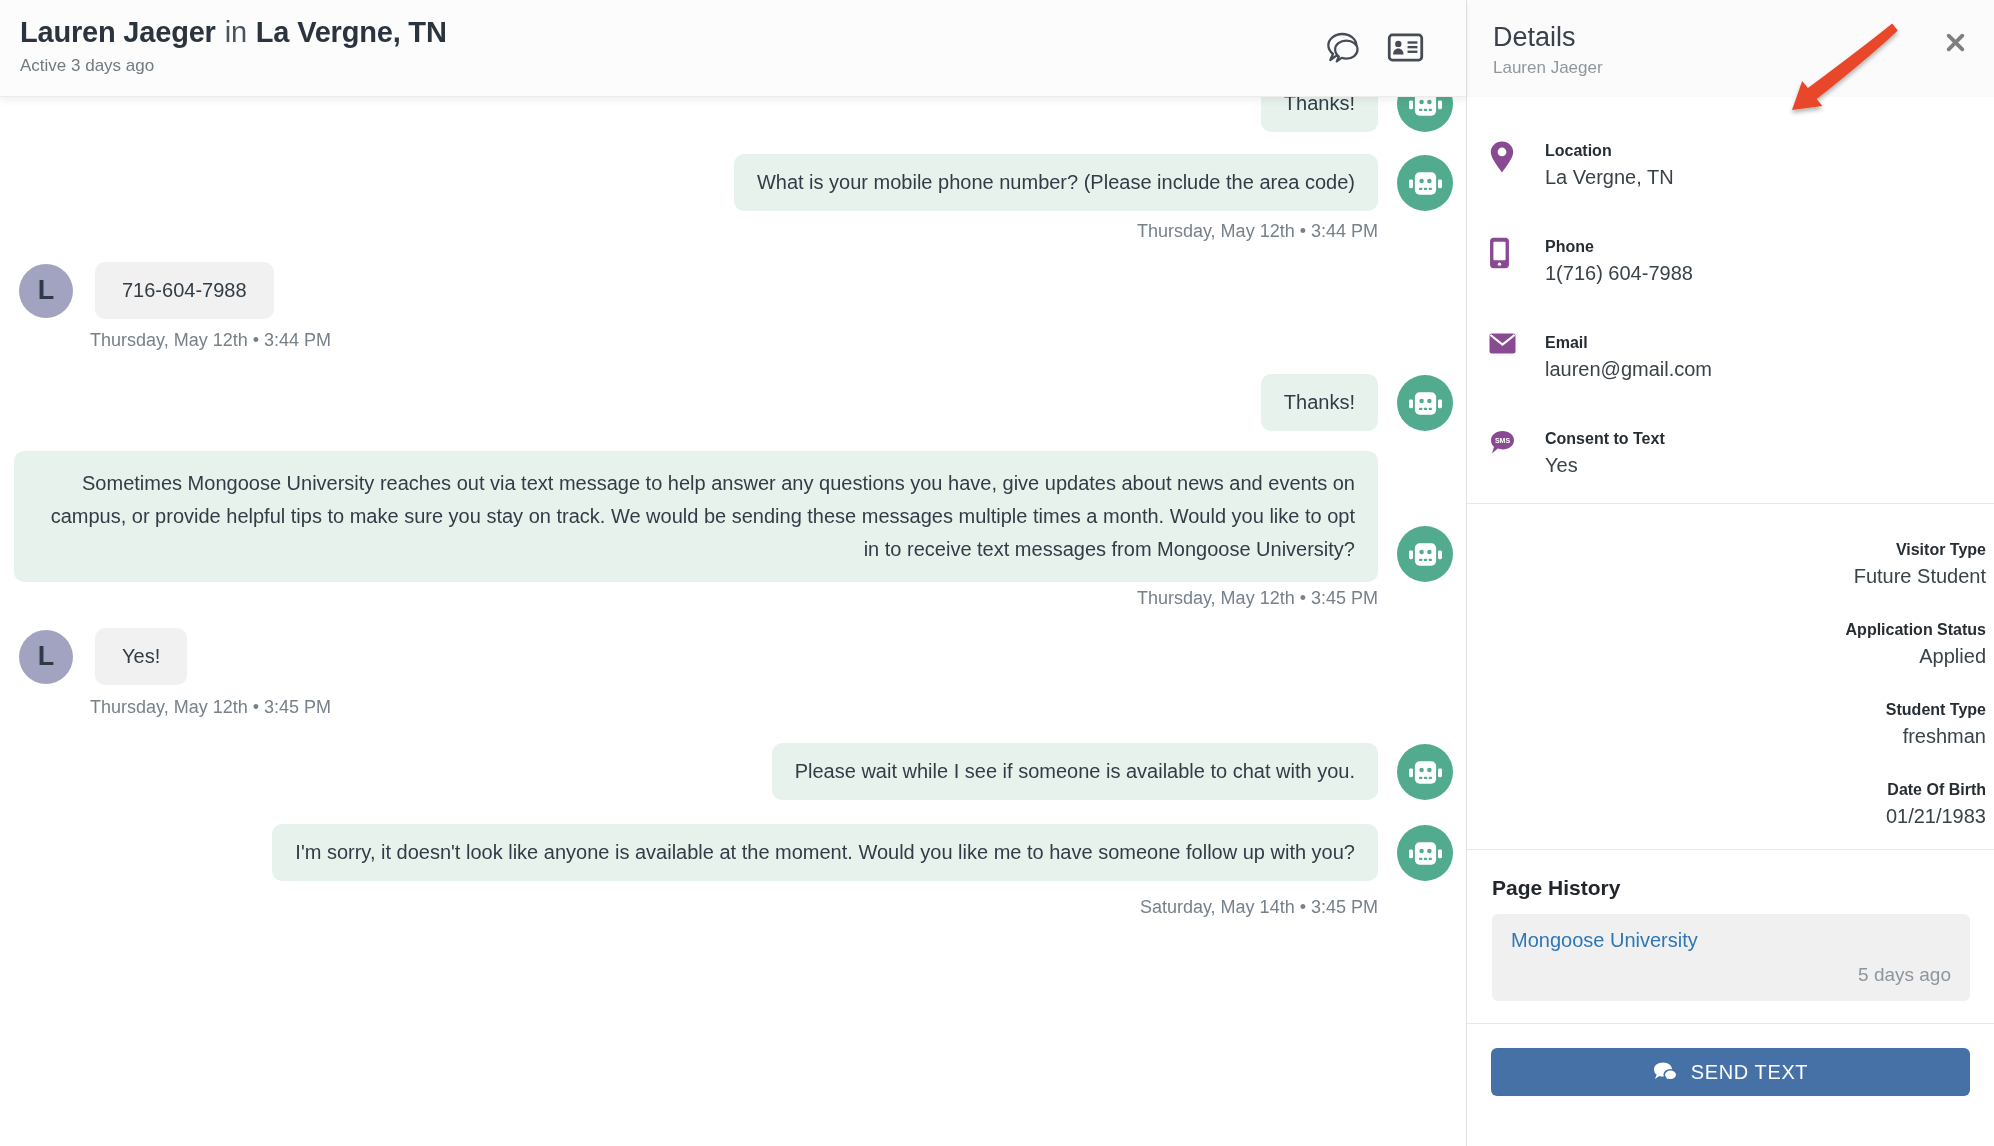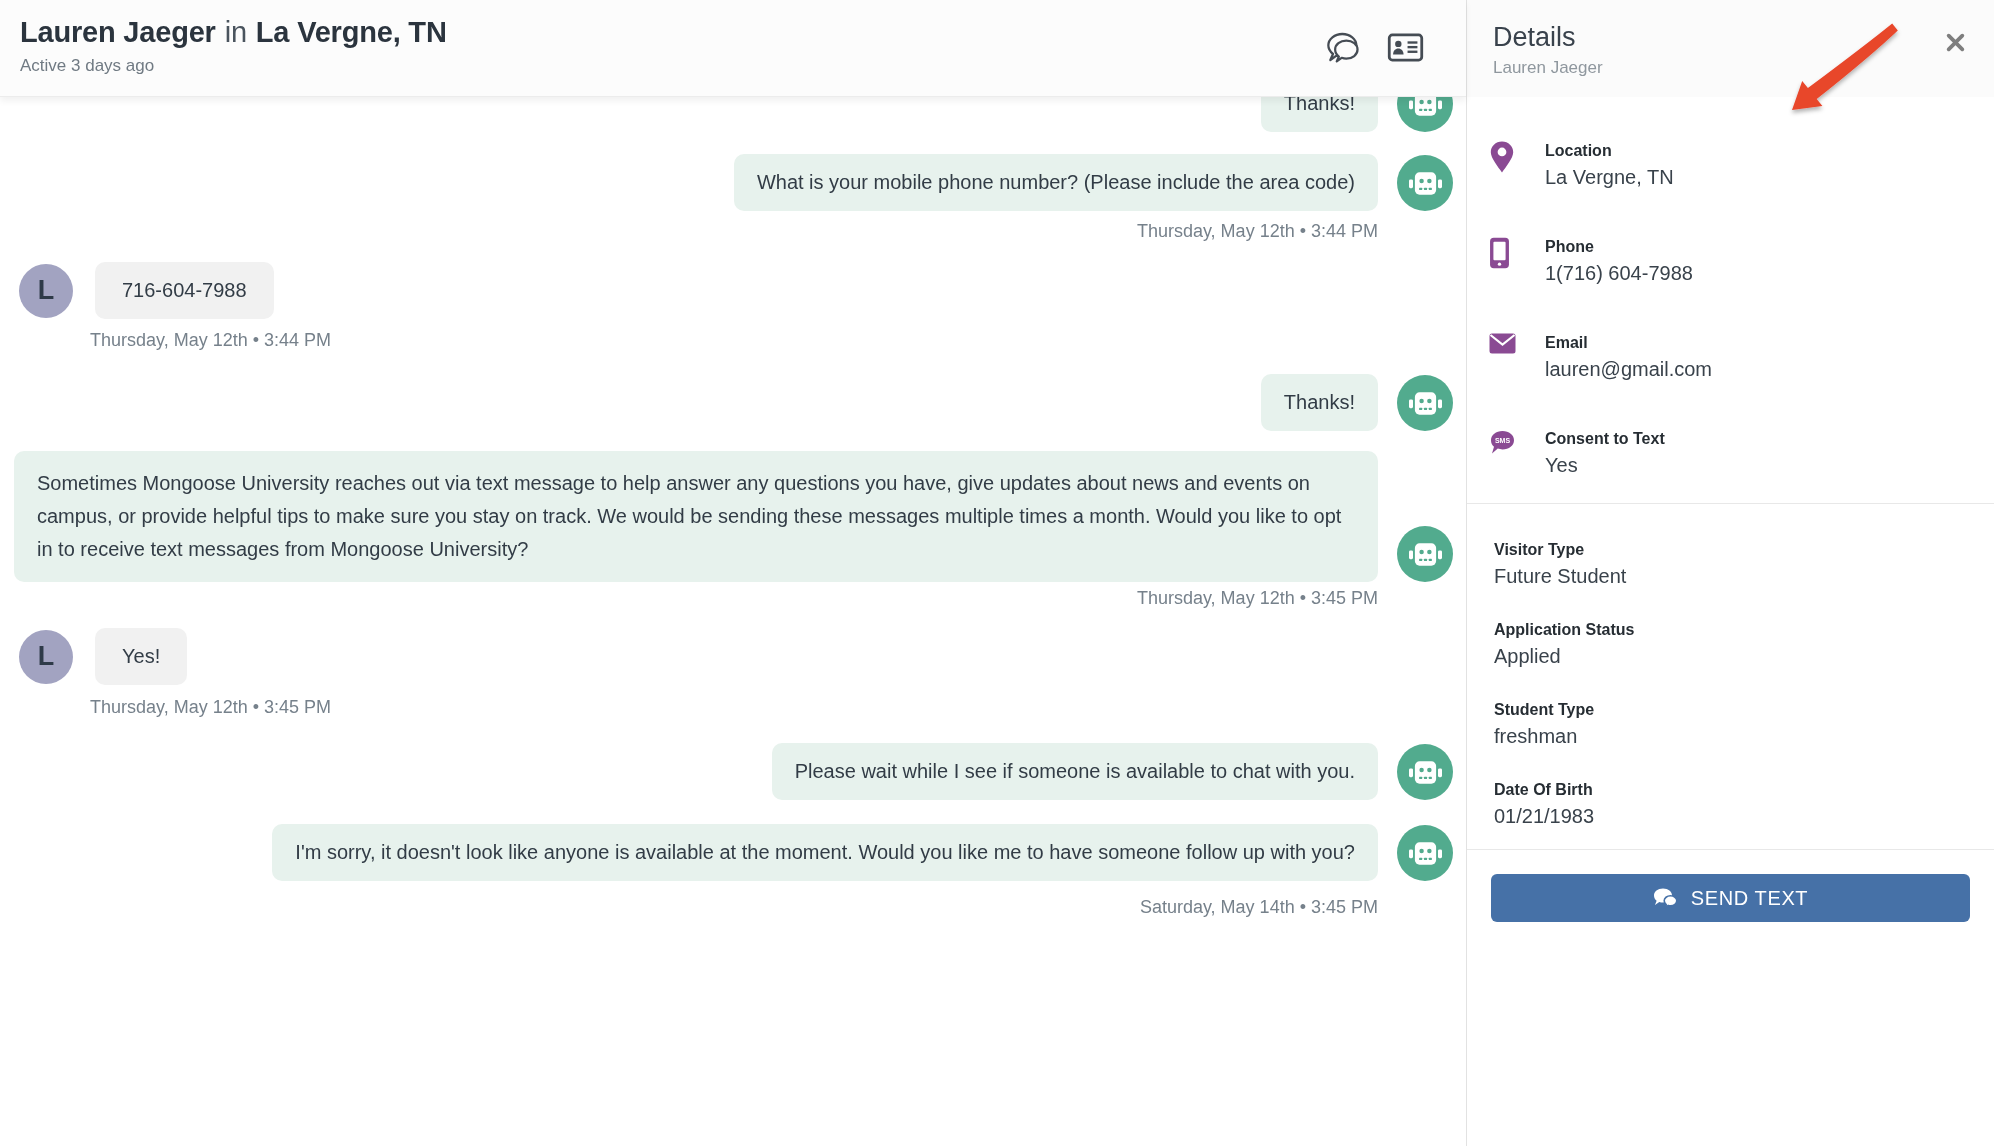--- a/index.html
+++ b/index.html
@@ -13,21 +13,21 @@
     border-bottom:1px solid #ececec; box-shadow:0 4px 7px rgba(0,0,0,0.06); z-index:3;
     display:flex; align-items:flex-start; justify-content:space-between; padding:16px 24px 0 20px; }
   .title { font-size:29px; font-weight:bold; color:#2b343e; letter-spacing:-0.2px; }
   .title .mid { font-weight:normal; color:#4a545e; margin:0 9px; }
   .subtitle { font-size:17px; color:#707a83; margin-top:7px; }
   .head-icons { display:flex; gap:25px; margin-top:16px; margin-right:18px; }
   .icon-btn { cursor:pointer; }
 
   .messages { position:absolute; top:97px; bottom:122px; left:0; right:0; overflow:hidden; z-index:1; }
   .row { display:flex; }
-  .row.bot { justify-content:flex-end; align-items:flex-end; padding-right:13px; gap:19px; }
+  .row.bot { justify-content:flex-end; align-items:flex-end; padding-right:13px; gap:19px;text-align:right; }
   .row.user { align-items:center; gap:22px; padding-left:19px; }
   .bubble { border-radius:10px; padding:16px 23px; font-size:20px; line-height:25px; white-space:nowrap; }
   .bubble.bot { background:#e7f2ed; }
   .bubble.user { background:#f1f1f1; padding:16px 27px; }
   .bubble.multi { white-space:normal; line-height:33px; width:1364px; padding:16px 23px; }
   .bot-avatar { width:56px; height:56px; border-radius:50%; background:#52ab8e; flex:0 0 auto;
     display:flex; align-items:center; justify-content:center; }
   .avatar-user { width:54px; height:54px; border-radius:50%; background:#a2a3c1; flex:0 0 auto;
     display:flex; align-items:center; justify-content:center; font-weight:bold; font-size:27px; color:#2e3a48; }
   .ts { font-size:18px; color:#76818b; }
@@ -56,21 +56,21 @@
   .dp-subtitle { font-size:17px; color:#8f979e; margin-top:5px; }
   .dp-close { position:absolute; top:32px; right:28px; cursor:pointer; }
 
   .dp-fields { padding:42px 24px 26px 22px; border-bottom:1px solid #e8e8e8; }
   .field { display:flex; margin-bottom:46px; }
   .field:last-child { margin-bottom:0; }
   .f-icon { width:26px; margin-right:30px; flex:0 0 auto; padding-top:2px; }
   .f-label { font-size:16px; font-weight:bold; color:#262d33; line-height:24px; }
   .f-value { font-size:20px; color:#39424b; line-height:24px; margin-top:2px; }
 
-  .dp-plain { padding:34px 36px 21px 27px; border-bottom:1px solid #e8e8e8; }
+  .dp-plain { padding:34px 8px 21px 27px; border-bottom:1px solid #e8e8e8;text-align:right; }
   .pfield { margin-bottom:30px; }
   .pfield:last-child { margin-bottom:0; }
 
   .dp-history { padding:26px 24px 22px 25px; border-bottom:1px solid #e8e8e8; }
   .ph-title { font-size:21px; font-weight:bold; color:#20262c; }
   .ph-card { margin-top:14px; background:#f0f0f0; border-radius:6px; padding:15px 19px; }
   .ph-link { font-size:20px; color:#2d77b6; cursor:pointer; }
   .ph-time { font-size:19px; color:#8d959d; text-align:right; margin-top:12px; }
 
   .dp-btn-wrap { padding:24px 24px 0 24px; }
@@ -315,20 +315,27 @@
       <div class="pfield">
         <div class="f-label">Student Type</div>
         <div class="f-value">freshman</div>
       </div>
       <div class="pfield">
         <div class="f-label">Date Of Birth</div>
         <div class="f-value">01/21/1983</div>
       </div>
     </div>
 
+    <div class="dp-history">
+      <div class="ph-title">Page History</div>
+      <div class="ph-card">
+        <div class="ph-link">Mongoose University</div>
+        <div class="ph-time">5 days ago</div>
+      </div>
+    </div>
 
     <div class="dp-btn-wrap">
       <button class="send-btn">
         <svg width="25" height="21" viewBox="0 0 25 21">
           <path d="M10,0.5 C15.2,0.5 19,3.6 19,7.5 C19,11.4 15.2,14.5 10,14.5 C8.7,14.5 7.4,14.3 6.3,13.9 L2,17 L3.6,12.7 C2,11.4 1,9.6 1,7.5 C1,3.6 4.8,0.5 10,0.5 Z" fill="#fff"></path>
           <path d="M17.5,7.8 C21,7.8 23.8,10 23.8,12.8 C23.8,15.6 21,17.8 17.5,17.8 C16.7,17.8 15.9,17.7 15.2,17.4 L12,19.7 L13.2,16.6 C12.1,15.6 11.2,14.3 11.2,12.8 C11.2,10 14,7.8 17.5,7.8 Z" fill="#fff" stroke="#4671a7" stroke-width="1.6"></path>
         </svg>
         <span>SEND TEXT</span>
       </button>
     </div>

